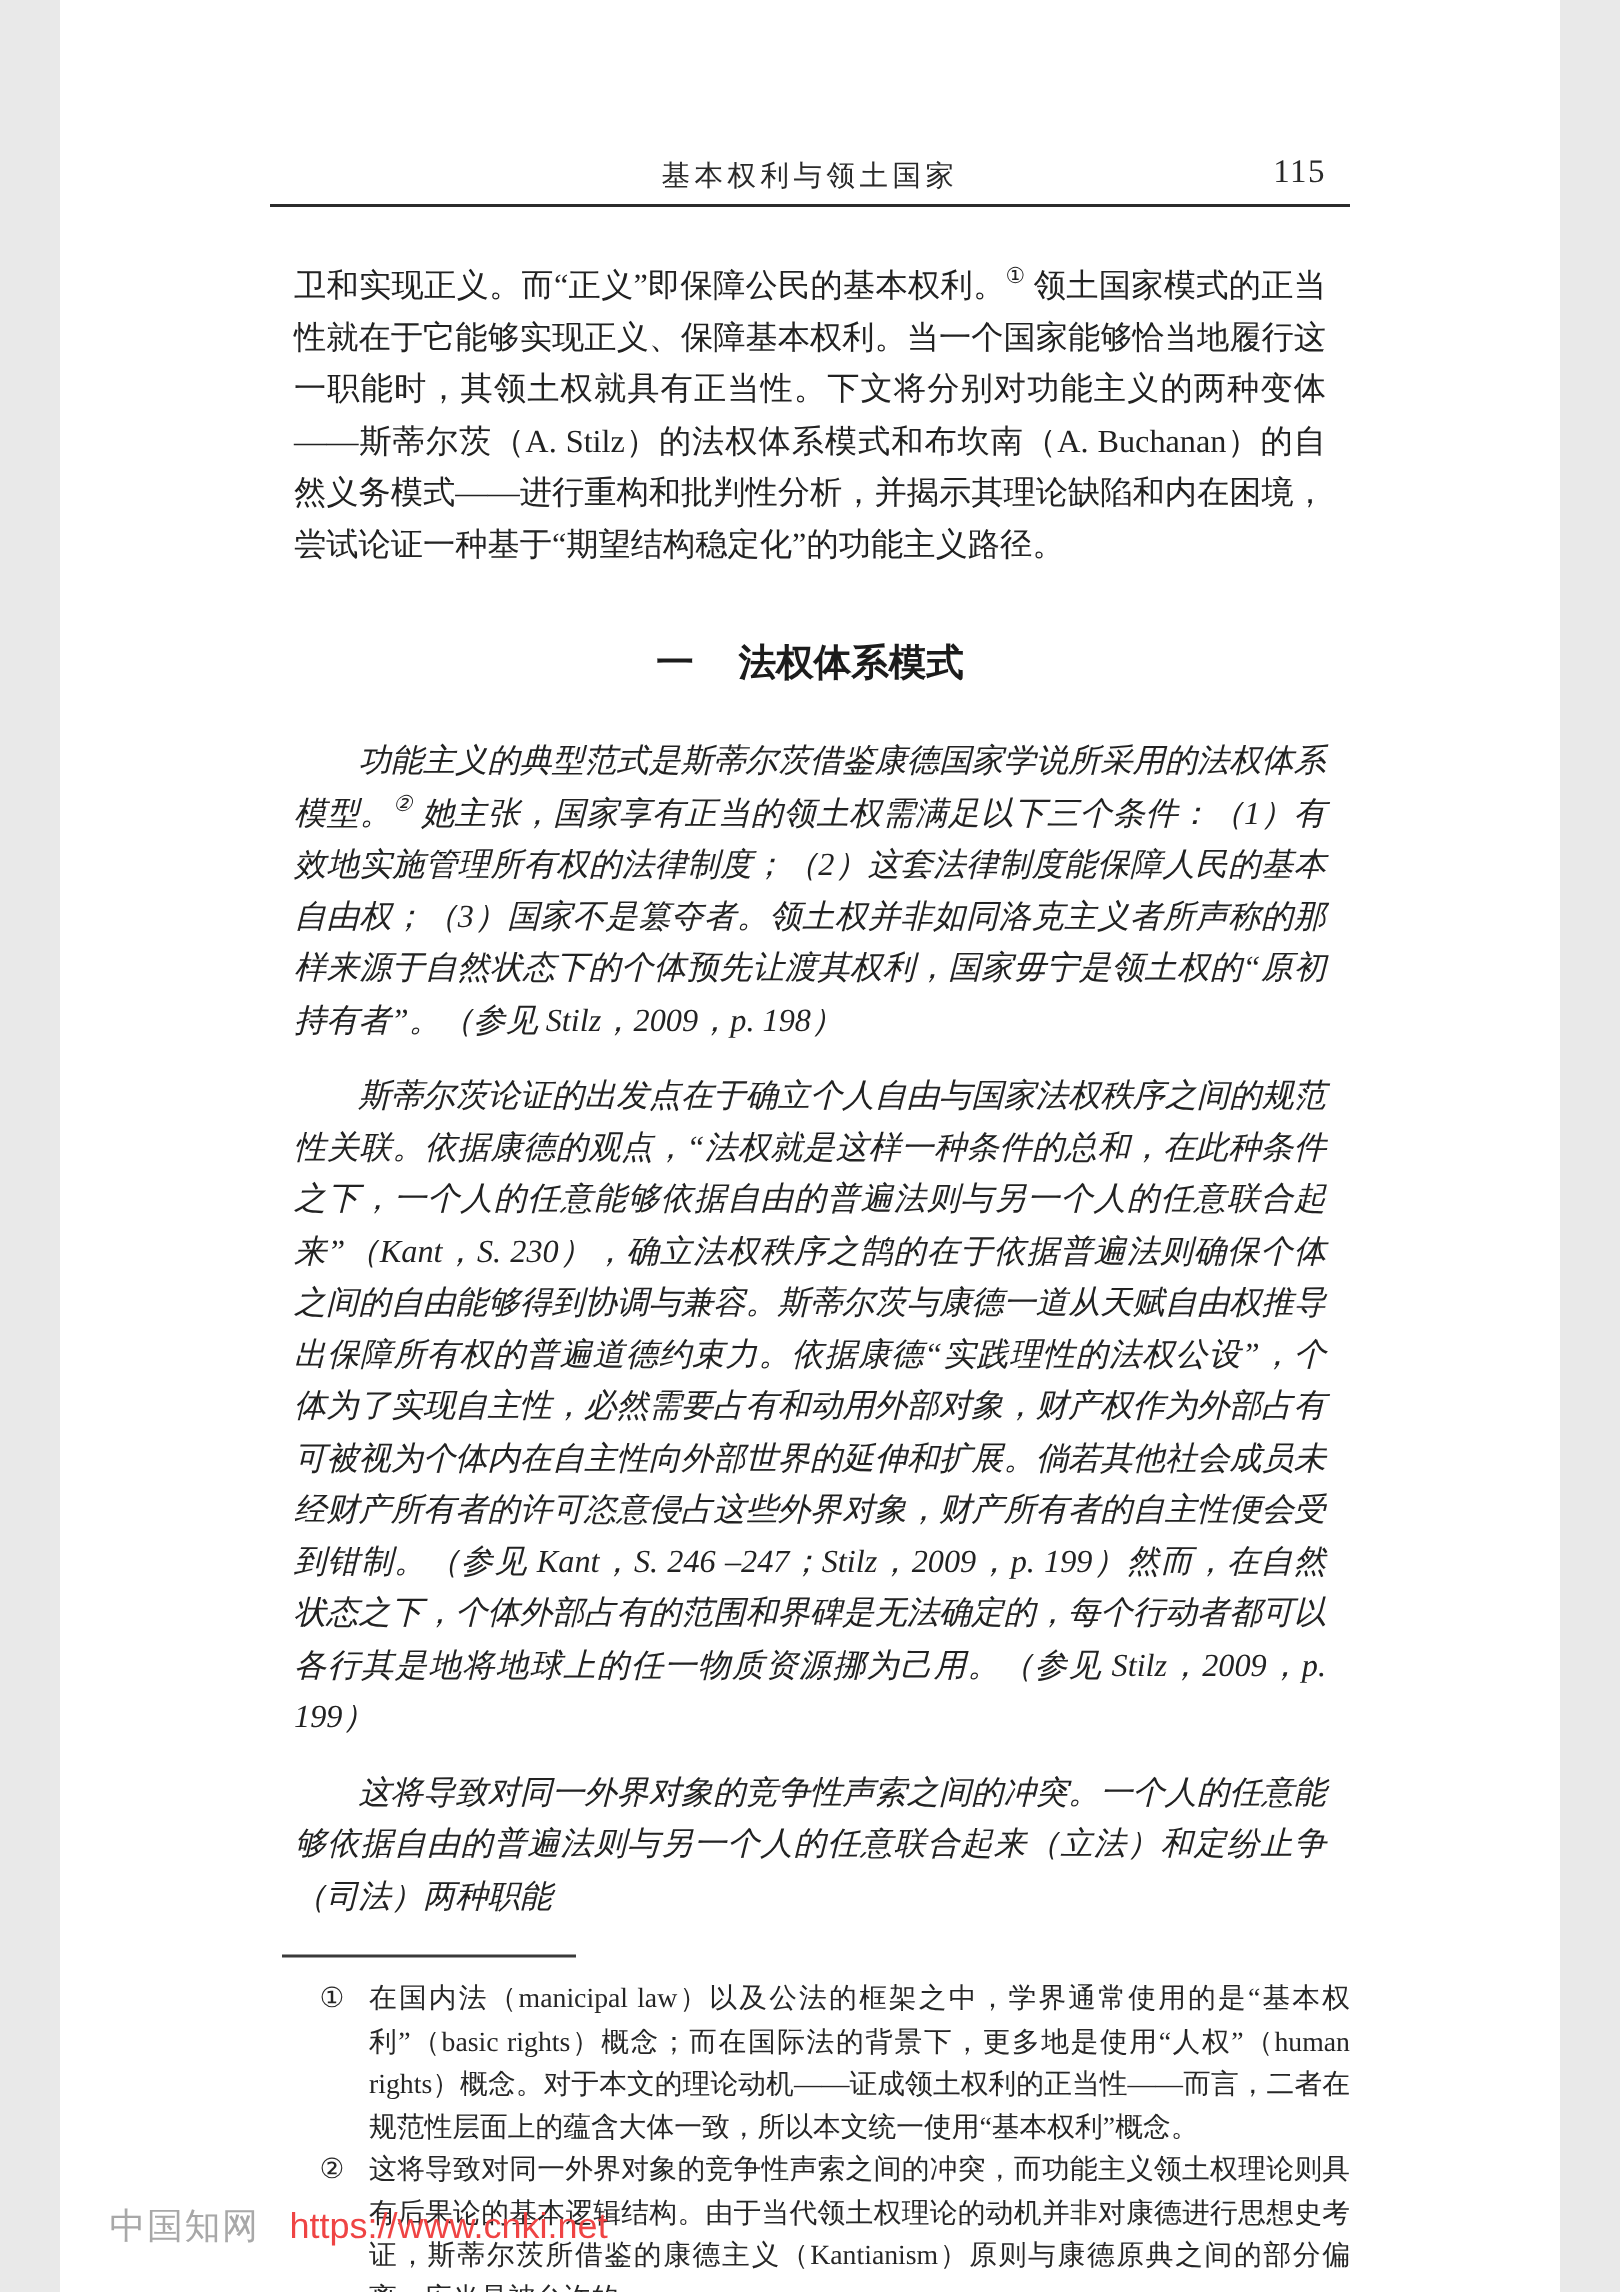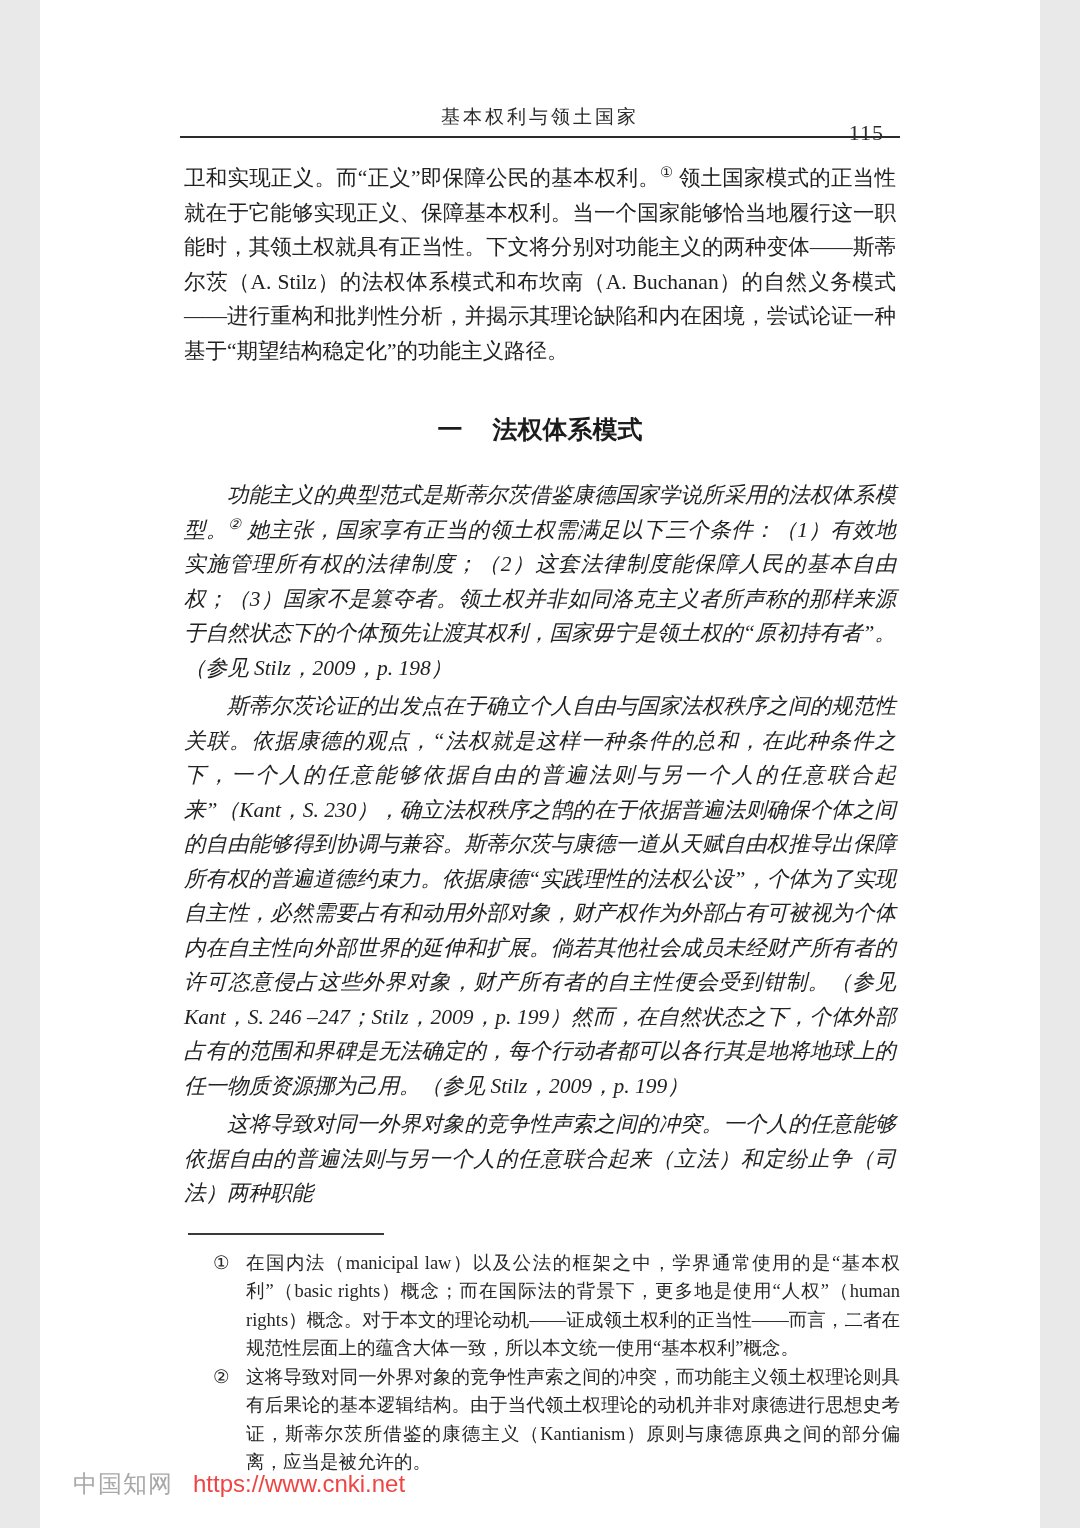--- a/index.html
+++ b/index.html
@@ -7,30 +7,30 @@
     position:relative; width:1000px; height:1528px; margin:0 auto;
     background:#ffffff; overflow:hidden;
     font-family:"Liberation Serif","DejaVu Serif",serif;
     color:#1f1f1f;
   }
   .running-head {
     position:absolute; top:104px; left:0; width:100%;
     text-align:center; font-size:19px; letter-spacing:3px; color:#2a2a2a;
   }
   .page-number {
-    position:absolute; top:120px; right:156px;
+    position:absolute; top:101px; right:156px;
     font-size:22px; letter-spacing:1px; color:#2a2a2a;
   }
   .head-rule {
     position:absolute; top:136px; left:140px; right:140px;
     border-top:2px solid #2b2b2b;
   }
   .content { position:absolute; top:157px; left:140px; right:140px; }
   p.body-para {
-    margin:4px; font-size:21.5px; line-height:34.5px;
+    margin:16px; font-size:21.5px; line-height:34.5px;
     text-align:justify; color:#222;
   }
   p.indent { text-indent:2em;font-style:italic; }
   sup.fn-ref { font-size:0.68em; vertical-align:super; line-height:0; }
   h2.section-heading {
     margin:45px 0 32px 0; text-align:center;
     font-size:25px; font-weight:bold; color:#1c1c1c;
   }
   h2.section-heading .sec-num { margin-right:30px; }
   .fn-sep {

